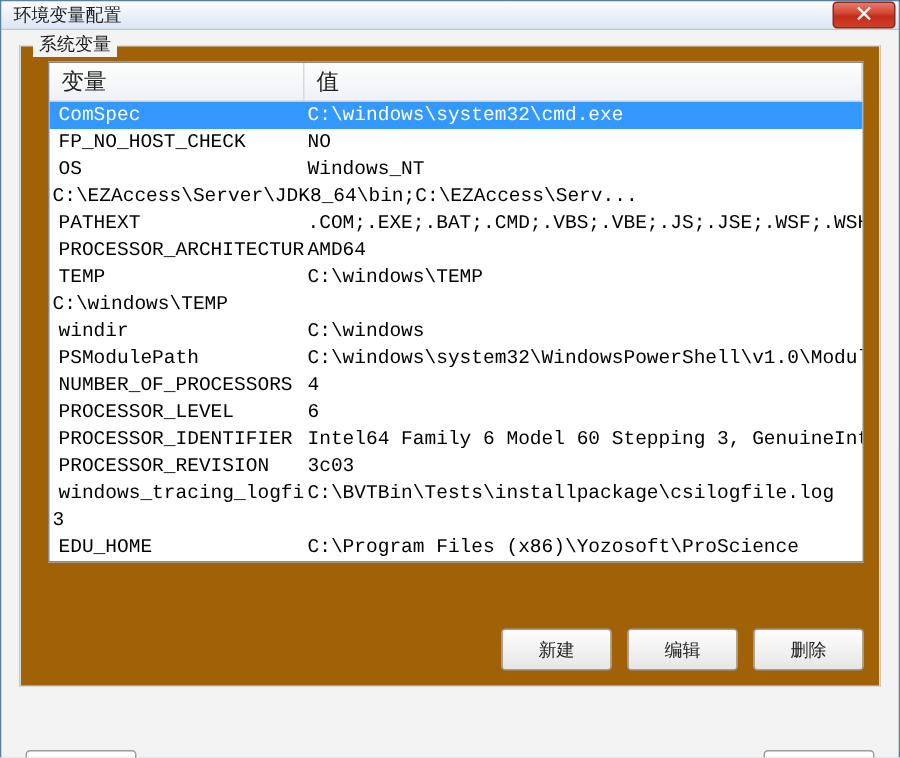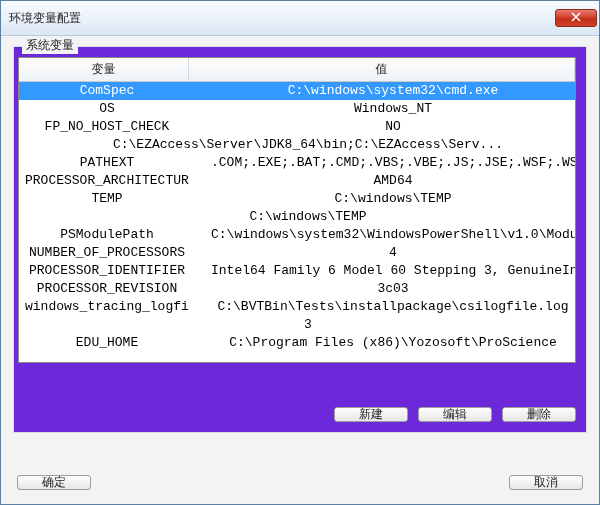--- a/index.html
+++ b/index.html
@@ -38,26 +38,25 @@
   }
   .close-btn svg { width: 10px; height: 10px; }
   .client {
     flex: 1;
     padding: 10px 12px 10px 12px;
     display: flex; flex-direction: column;
     background: #f3f3f3;
   }
   .groupbox {
     border: 1px solid #d7dce2;
-    background: #6d28d9;
-    padding: 10px 10px 10px 4px;
+    background: #a16207;
+    padding: 10px 10px 10px 18px;
     position: relative;
     display: flex; flex-direction: column;
     flex: 1;
-    text-align: center;
   }
   .group-label {
     position: absolute;
     top: -10px; left: 8px;
     background: #f3f3f3;
     padding: 0 4px;
     color: #1a1a1a;
   }
   .listview {
     flex: 1;
@@ -68,53 +67,53 @@
     font-family: Consolas, "Courier New", monospace;
     font-size: 13px;
     color: #000;
   }
   .list-header {
     display: flex;
     position: sticky; top: 0;
     background: linear-gradient(#fdfdfd, #eef2f6);
     border-bottom: 1px solid #c9c9c9;
     font-family: Liberation Sans, sans-serif;
-    font-size: 12px;
+    font-size: 15px;
     color: #222;
   }
   .list-header .col {
     padding: 3px 8px;
     border-right: 1px solid #d7dbe0;
   }
   .col.name { width: 170px; flex: 0 0 170px; }
   .col.value { flex: 1; }
   .list-body { }
   .row {
     display: flex;
     height: 18px;
     line-height: 17px;
     white-space: nowrap;
     overflow: hidden;
   }
   .row .cell { overflow: hidden; text-overflow: clip; }
   .row .cell.name { width: 170px; flex: 0 0 170px; padding-left: 6px; }
-  .row .cell.value { flex: 1; padding-left: 2px; margin-left: 20px; }
+  .row .cell.value { flex: 1; padding-left: 2px; }
   .row.selected {
     background: #3399ff;
     color: #fff;
   }
   .button-row {
     display: flex;
     justify-content: flex-end;
     gap: 10px;
     padding-top: 12px;
   }
   .btn {
     min-width: 74px;
-    height: 15px;
+    height: 28px;
     padding: 0 18px;
     background: linear-gradient(#fefefe, #e6e6e6);
     border: 1px solid #9d9d9d;
     border-radius: 3px;
     font-size: 12px;
     color: #222;
     display: inline-flex; align-items: center; justify-content: center;
     cursor: default;
     margin-top: 32px;
   }
@@ -152,52 +151,60 @@
         <div class="list-header">
           <div class="col name">变量</div>
           <div class="col value">值</div>
         </div>
         <div class="list-body" id="list-body">
             <div class="row selected">
               <div class="cell name">ComSpec</div>
               <div class="cell value">C:\windows\system32\cmd.exe</div>
             </div>
             <div class="row">
+              <div class="cell name">FP_NO_HOST_CHECK</div>
+              <div class="cell value">NO</div>
+            </div>
+            <div class="row">
               <div class="cell name">OS</div>
               <div class="cell value">Windows_NT</div>
             </div>
             <div class="row">
-              <div class="cell name">FP_NO_HOST_CHECK</div>
-              <div class="cell value">NO</div>
-            </div>
-            <div class="row">
               <div class="cell value">C:\EZAccess\Server\JDK8_64\bin;C:\EZAccess\Serv...</div>
             </div>
             <div class="row">
               <div class="cell name">PATHEXT</div>
               <div class="cell value">.COM;.EXE;.BAT;.CMD;.VBS;.VBE;.JS;.JSE;.WSF;.WSH...</div>
             </div>
             <div class="row">
               <div class="cell name">PROCESSOR_ARCHITECTURE</div>
               <div class="cell value">AMD64</div>
             </div>
             <div class="row">
               <div class="cell name">TEMP</div>
               <div class="cell value">C:\windows\TEMP</div>
             </div>
             <div class="row">
               <div class="cell value">C:\windows\TEMP</div>
             </div>
             <div class="row">
+              <div class="cell name">windir</div>
+              <div class="cell value">C:\windows</div>
+            </div>
+            <div class="row">
               <div class="cell name">PSModulePath</div>
               <div class="cell value">C:\windows\system32\WindowsPowerShell\v1.0\Modules\</div>
             </div>
             <div class="row">
               <div class="cell name">NUMBER_OF_PROCESSORS</div>
               <div class="cell value">4</div>
+            </div>
+            <div class="row">
+              <div class="cell name">PROCESSOR_LEVEL</div>
+              <div class="cell value">6</div>
             </div>
             <div class="row">
               <div class="cell name">PROCESSOR_IDENTIFIER</div>
               <div class="cell value">Intel64 Family 6 Model 60 Stepping 3, GenuineIntel</div>
             </div>
             <div class="row">
               <div class="cell name">PROCESSOR_REVISION</div>
               <div class="cell value">3c03</div>
             </div>
             <div class="row">

